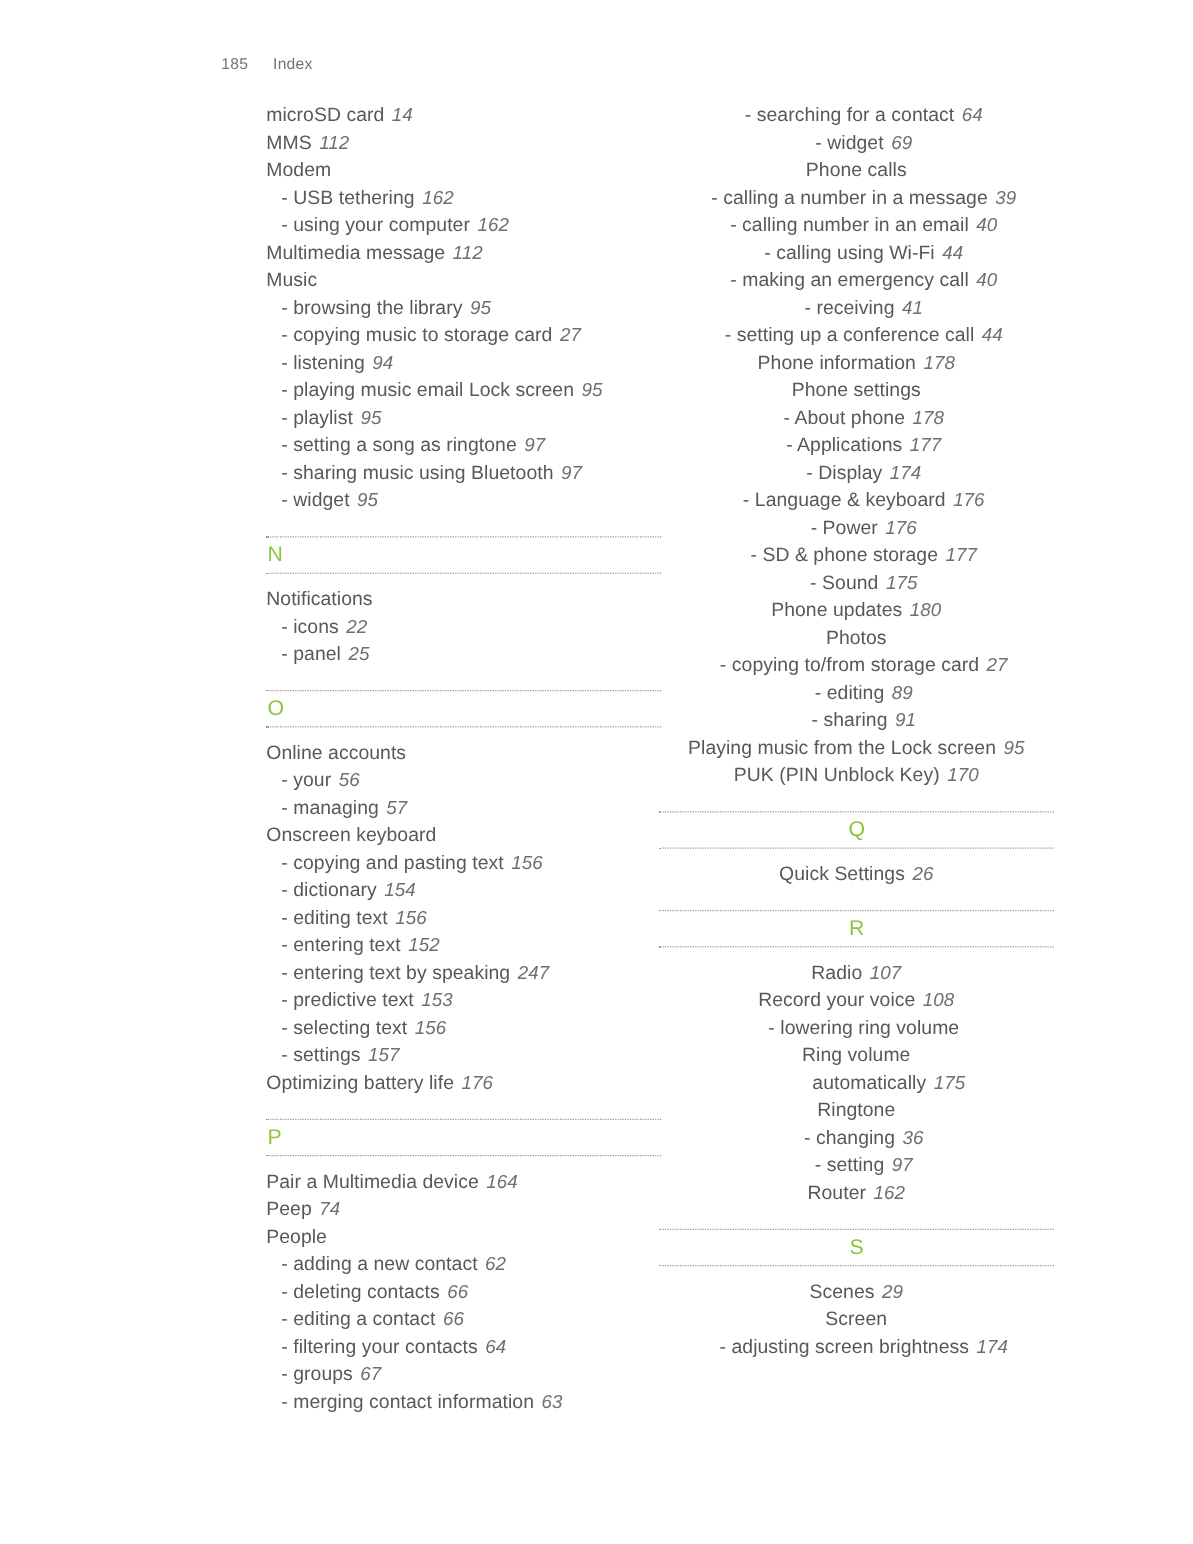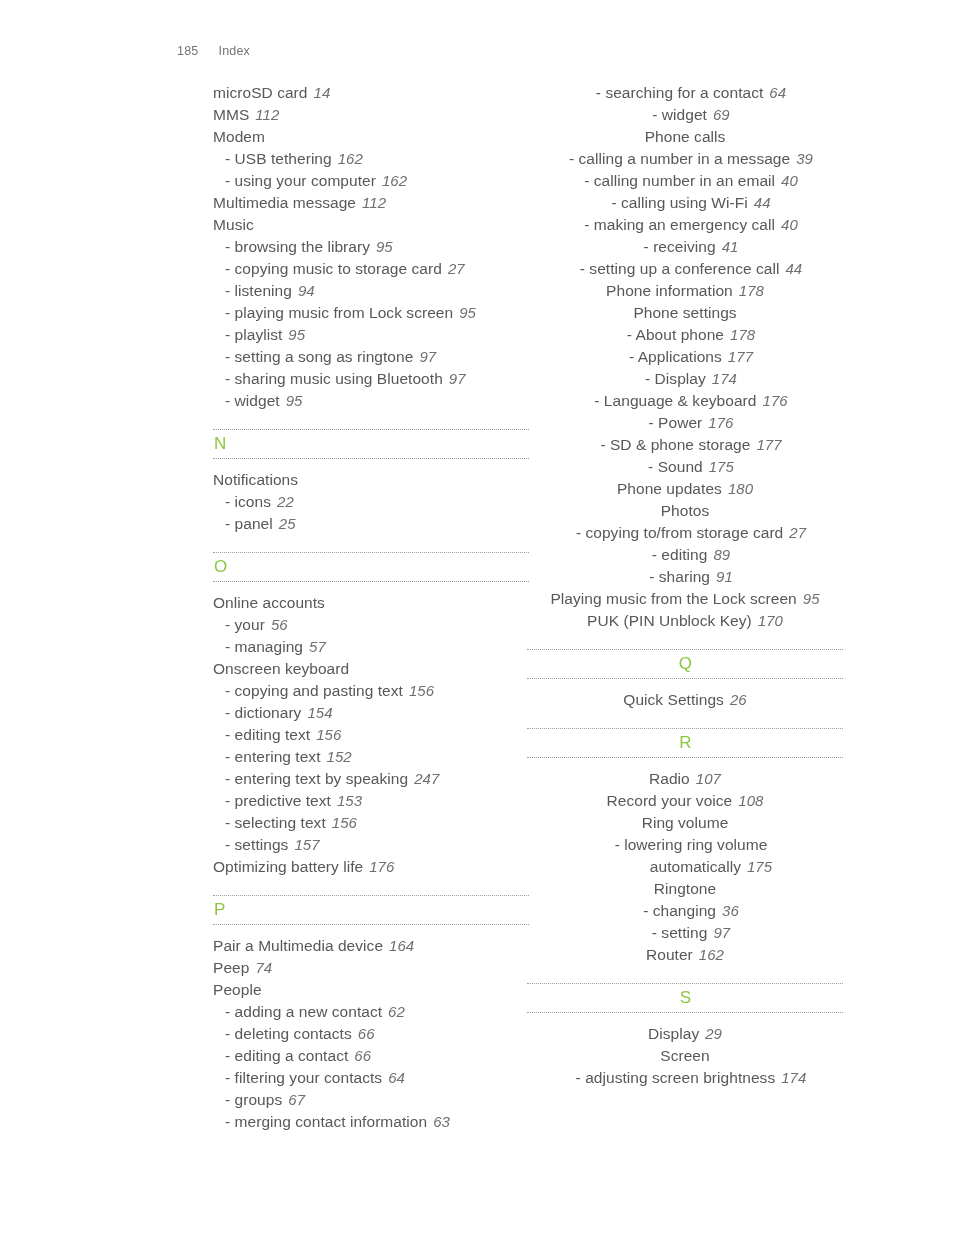--- a/index.html
+++ b/index.html
@@ -91,21 +91,21 @@
         <div class="entry"><span>microSD card</span><span class="pg">14</span></div>
         <div class="entry"><span>MMS</span><span class="pg">112</span></div>
         <div class="entry"><span>Modem</span></div>
         <div class="entry sub"><span>- USB tethering</span><span class="pg">162</span></div>
         <div class="entry sub"><span>- using your computer</span><span class="pg">162</span></div>
         <div class="entry"><span>Multimedia message</span><span class="pg">112</span></div>
         <div class="entry"><span>Music</span></div>
         <div class="entry sub"><span>- browsing the library</span><span class="pg">95</span></div>
         <div class="entry sub"><span>- copying music to storage card</span><span class="pg">27</span></div>
         <div class="entry sub"><span>- listening</span><span class="pg">94</span></div>
-        <div class="entry sub"><span>- playing music from Lock screen</span><span class="pg">95</span></div>
+        <div class="entry sub"><span>- playing music email Lock screen</span><span class="pg">95</span></div>
         <div class="entry sub"><span>- playlist</span><span class="pg">95</span></div>
         <div class="entry sub"><span>- setting a song as ringtone</span><span class="pg">97</span></div>
         <div class="entry sub"><span>- sharing music using Bluetooth</span><span class="pg">97</span></div>
         <div class="entry sub"><span>- widget</span><span class="pg">95</span></div>
       </div>
       <div class="letter-block">
         <div class="rule"></div>
         <div class="letter">N</div>
         <div class="rule"></div>
       </div>
@@ -188,32 +188,32 @@
         <div class="entry"><span>Quick Settings</span><span class="pg">26</span></div>
       </div>
       <div class="letter-block">
         <div class="rule"></div>
         <div class="letter">R</div>
         <div class="rule"></div>
       </div>
       <div>
         <div class="entry"><span>Radio</span><span class="pg">107</span></div>
         <div class="entry"><span>Record your voice</span><span class="pg">108</span></div>
+        <div class="entry sub"><span>- lowering ring volume</span></div>
         <div class="entry"><span>Ring volume</span></div>
-        <div class="entry sub"><span>- lowering ring volume</span></div>
         <div class="entry subwrap"><span>automatically</span><span class="pg">175</span></div>
         <div class="entry"><span>Ringtone</span></div>
         <div class="entry sub"><span>- changing</span><span class="pg">36</span></div>
         <div class="entry sub"><span>- setting</span><span class="pg">97</span></div>
         <div class="entry"><span>Router</span><span class="pg">162</span></div>
       </div>
       <div class="letter-block">
         <div class="rule"></div>
         <div class="letter">S</div>
         <div class="rule"></div>
       </div>
       <div>
-        <div class="entry"><span>Display</span><span class="pg">29</span></div>
+        <div class="entry"><span>Scenes</span><span class="pg">29</span></div>
         <div class="entry"><span>Screen</span></div>
         <div class="entry sub"><span>- adjusting screen brightness</span><span class="pg">174</span></div>
       </div>
     </div>
 </div>
 
 </body></html>

